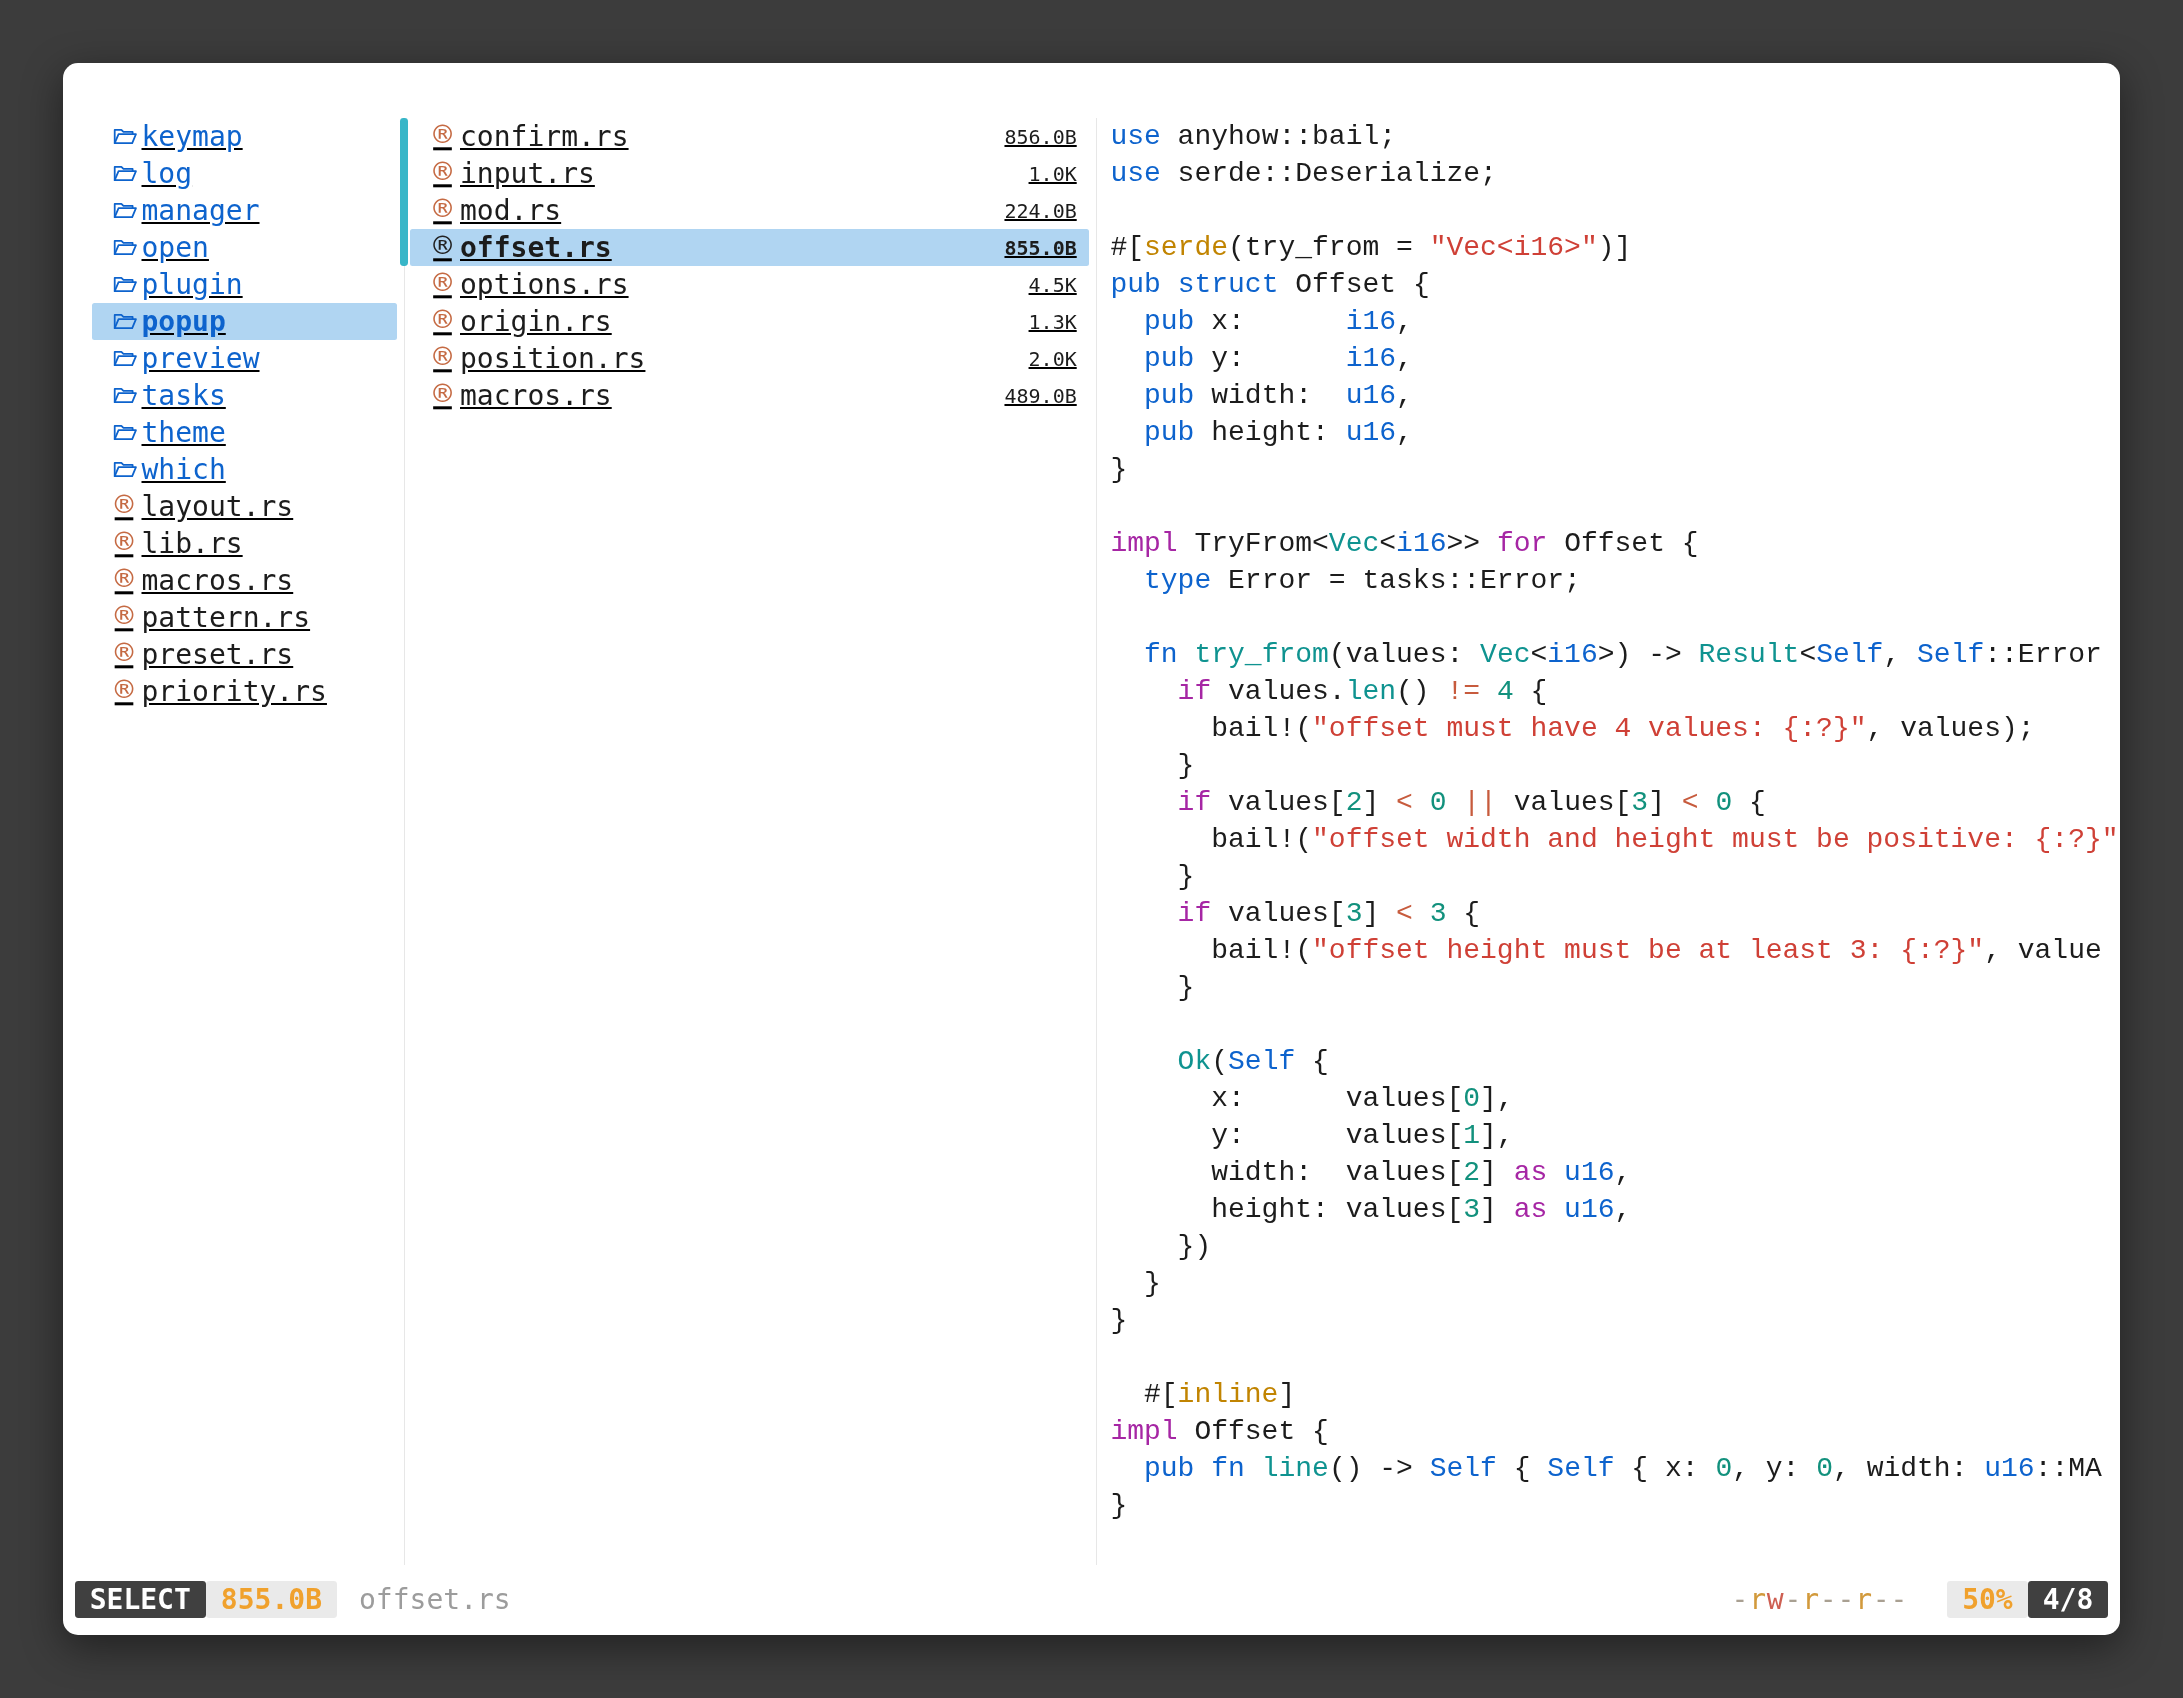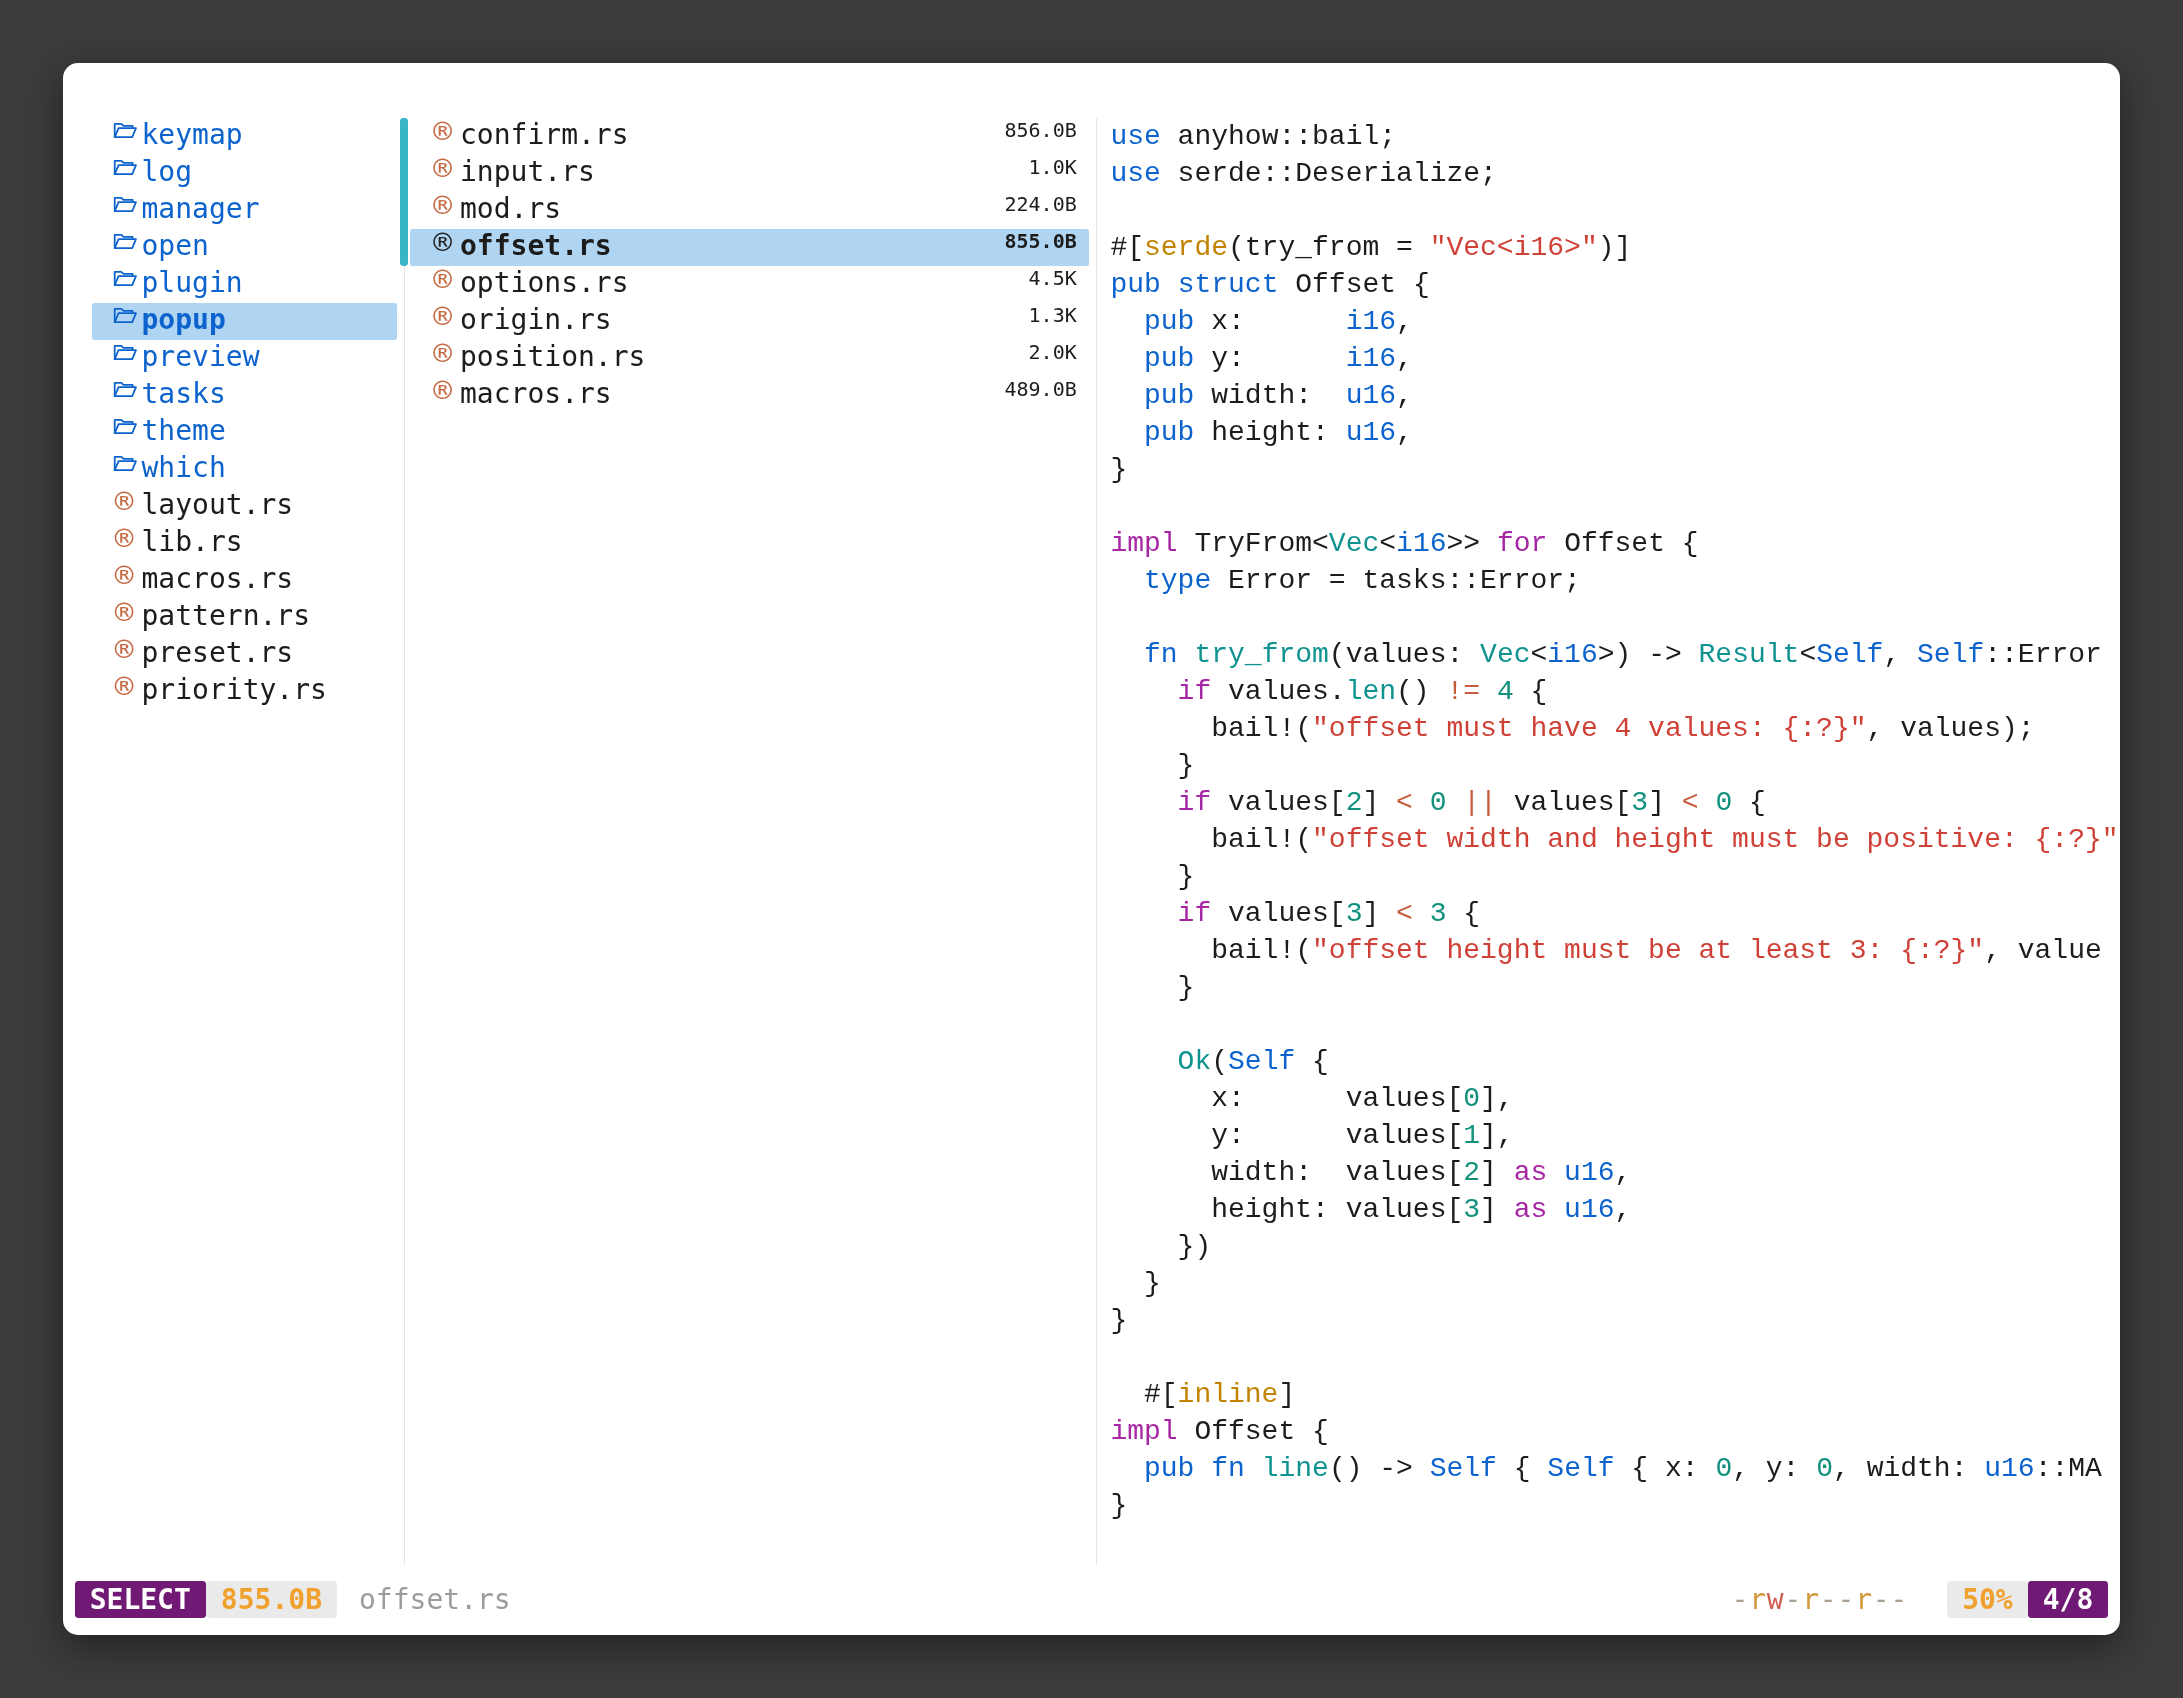--- a/index.html
+++ b/index.html
@@ -11,21 +11,21 @@
     background:#ffffff; border-radius:15px; overflow:hidden;
     box-shadow:0 11.7px 40px rgba(0,0,0,.45);
   }
   .content { position:absolute; top:0; left:0; right:0; bottom:70px; display:flex; padding-top:55px; }
 
   .pane { height:100%; }
   .pane.parent  { width:341px; padding:0 6.7px 0 28.5px; }
   .pane.current { width:693px; position:relative; border-left:1.7px solid #e7e7e7; border-right:1.7px solid #e7e7e7; padding:0 6.7px 0 5px; }
   .pane.preview { flex:1; padding-left:13.4px; overflow:hidden; }
 
-  .row { height:37px; display:flex; align-items:flex-start; border-radius:2.5px; padding:0 12.6px 0 15px; }
+  .row { height:37px; display:flex; align-items:center; border-radius:2.5px; padding:0 12.6px 0 15px;text-decoration:underline; }
   .row .icon { width:35px; flex:0 0 35px; display:flex; align-items:center; justify-content:center; }
   .icon.folder { color:#0d63cd; }
   .icon.rust { color:#c56a43; font-size:31px; line-height:1; transform:translateY(-1.7px); }
   .row .label { font-size:28px; color:#1c1c1c; white-space:pre; }
   .row .label.dir { color:#0d63cd; }
   .row .spacer { flex:1; }
   .row .size { font-size:20px; color:#1c1c1c; }
   .row.selected { background:#b0d5f2; }
   .row.selected .label, .row.selected .size { font-weight:bold; }
   .row.selected .icon.rust { color:#222222; }
@@ -37,21 +37,21 @@
   .tok-k  { color:#0d63cd; }
   .tok-p  { color:#a626a4; }
   .tok-o  { color:#c18401; }
   .tok-s  { color:#cf4036; }
   .tok-t  { color:#0f9390; }
   .tok-n  { color:#12917d; }
   .tok-op { color:#c75b3d; }
 
   .statusbar { position:absolute; left:11.7px; right:11.7px; bottom:17px; height:37px; display:flex; align-items:center; font-size:28px; }
   .badge { height:37px; line-height:37px; padding:0 15px; border-radius:3.4px; font-weight:bold; }
-  .badge.orange { background:#701a75; color:#ffffff; }
+  .badge.orange { background:#404040; color:#ffffff; }
   .badge.gray   { background:#eaeaea; color:#f0a12d; }
   .sb-filename { color:#9c9c9c; margin-left:22px; }
   .sb-right { margin-left:auto; display:flex; align-items:center; }
   .perms { margin-right:39px; letter-spacing:0.8px; }
   .perm-pd { color:#a9a092; }
   .perm-pr { color:#d29a3c; }
   .perm-pw { color:#ce5f52; }
 </style>
 </head>
 <body>

